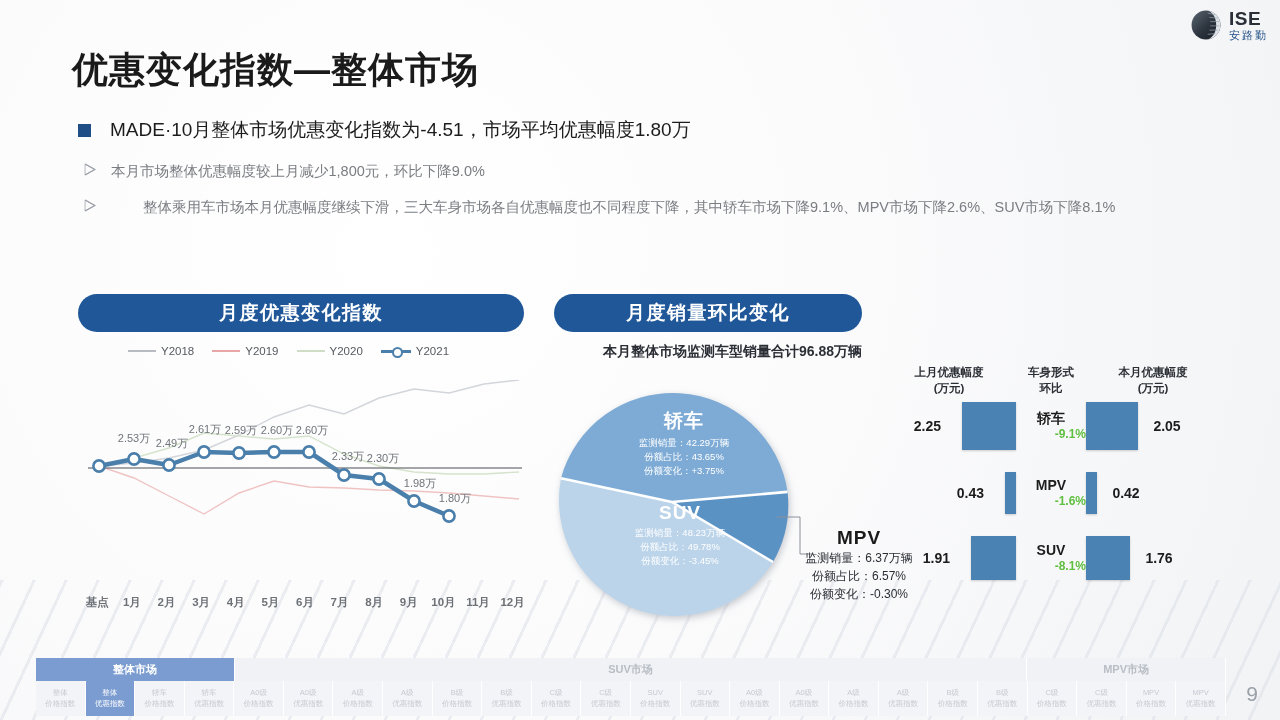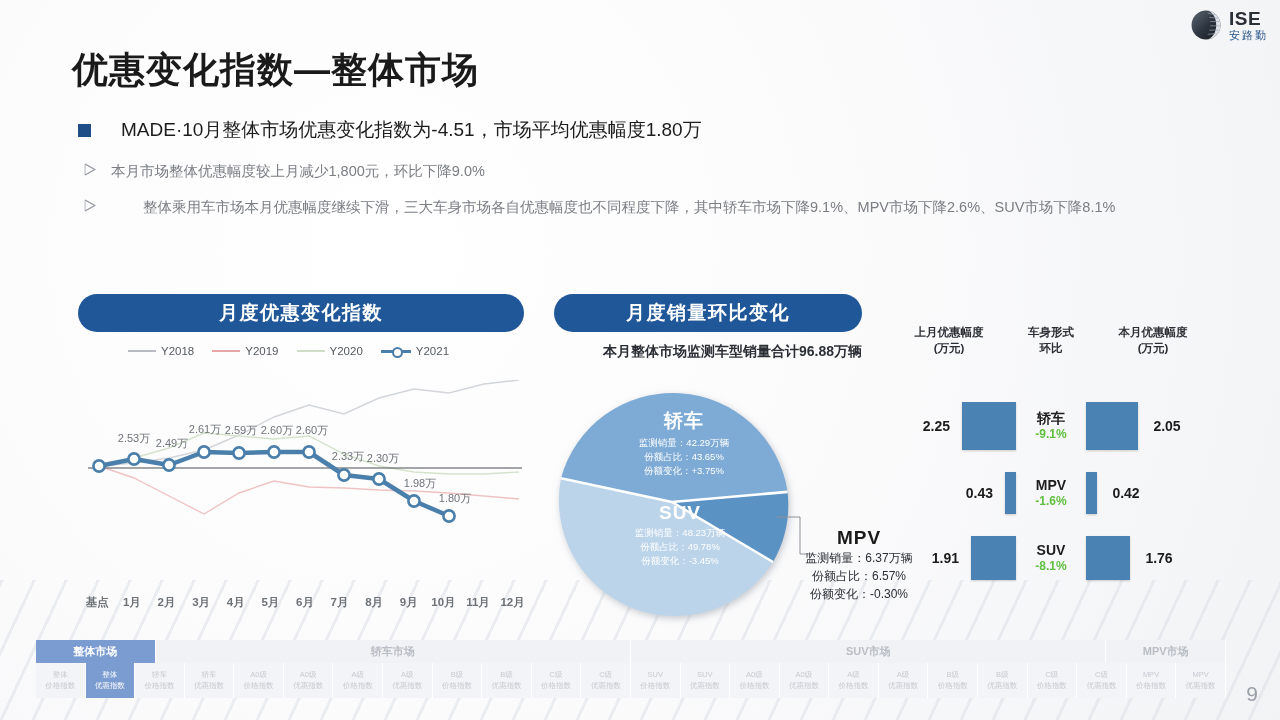--- a/index.html
+++ b/index.html
@@ -78,21 +78,21 @@
     letter-spacing: 1px;
   }
 
   
   .bullet-main {
     position: absolute;
     left: 78px;
     top: 117px;
     display: flex;
     align-items: center;
-    gap: 30px;
+    gap: 19px;
   }
   .bullet-sq {
     width: 13px; height: 13px;
     background: #1f4e86;
     flex: 0 0 auto;
   }
   .bullet-main-text {
     font-size: 19px;
     color: #1c1c1c;
     font-weight: 500;
@@ -237,21 +237,21 @@
   .mpv-callout .pl-row {
     font-size: 12px;
     color: #2b2f35;
     line-height: 1.5;
   }
 
   
   .bar-head {
     position: absolute;
     left: 898px;
-    top: 325px;
+    top: 365px;
     width: 306px;
     display: flex;
     font-size: 11.5px;
     font-weight: bold;
     color: #2b2f35;
     text-align: center;
     line-height: 1.35;
   }
   .bar-head > div { flex: 1 1 0; }
   .bar-rows {
@@ -272,48 +272,49 @@
     width: 118px;
   }
   .bar-left { justify-content: flex-end; }
   .bar-right { justify-content: flex-start; }
   .bar-val {
     font-size: 14px;
     font-weight: bold;
     color: #1c1c1c;
     width: 40px;
   }
-  .bar-left .bar-val { text-align: right; padding-right: 12px; }
+  .bar-left .bar-val { text-align: right; padding-right: 21px; }
   .bar-right .bar-val { text-align: center; padding-left: 9px; }
   .bar-rect {
     background: #4a82b3;
     box-shadow: 0 1px 2px rgba(0,0,0,0.18);
   }
   .bar-mid {
     width: 70px;
     text-align: center;
   }
   .bar-mid .bm-name {
     font-size: 14px;
     font-weight: bold;
     color: #1c1c1c;
     line-height: 1.2;
   }
   .bar-mid .bm-chg {
     font-size: 12px;
     font-weight: bold;
     color: #5fbf3f;
     line-height: 1.3;
+    text-align: right;
   }
 
   
   .navbar {
     position: absolute;
     left: 36px;
-    bottom: 22px;
+    bottom: 4px;
     width: 1190px;
     height: 58px;
     margin-top: 28px;
   }
   .nav-groups {
     display: flex;
     height: 23px;
   }
   .nav-group {
     font-size: 11px;
@@ -599,21 +600,20 @@
       <div class="bar-right">
         <span class="bar-rect" style="width:44px;height:44px;"></span>
         <span class="bar-val">1.76</span>
       </div>
     </div>
   </div>
 
   <div class="navbar">
     <div class="nav-groups">
       <div class="nav-group active" style="flex:2 1 0;">整体市场</div>
-      <div class="nav-group" style="flex:8 1 0;">轿车市场</div>
       <div class="nav-group" style="flex:8 1 0;">SUV市场</div>
       <div class="nav-group" style="flex:2 1 0;">MPV市场</div>
     </div>
     <div class="nav-tabs">
       <div class="nav-tab">
           <span>整体</span>
           <span>价格指数</span>
         </div>
       <div class="nav-tab active">
           <span>整体</span>

